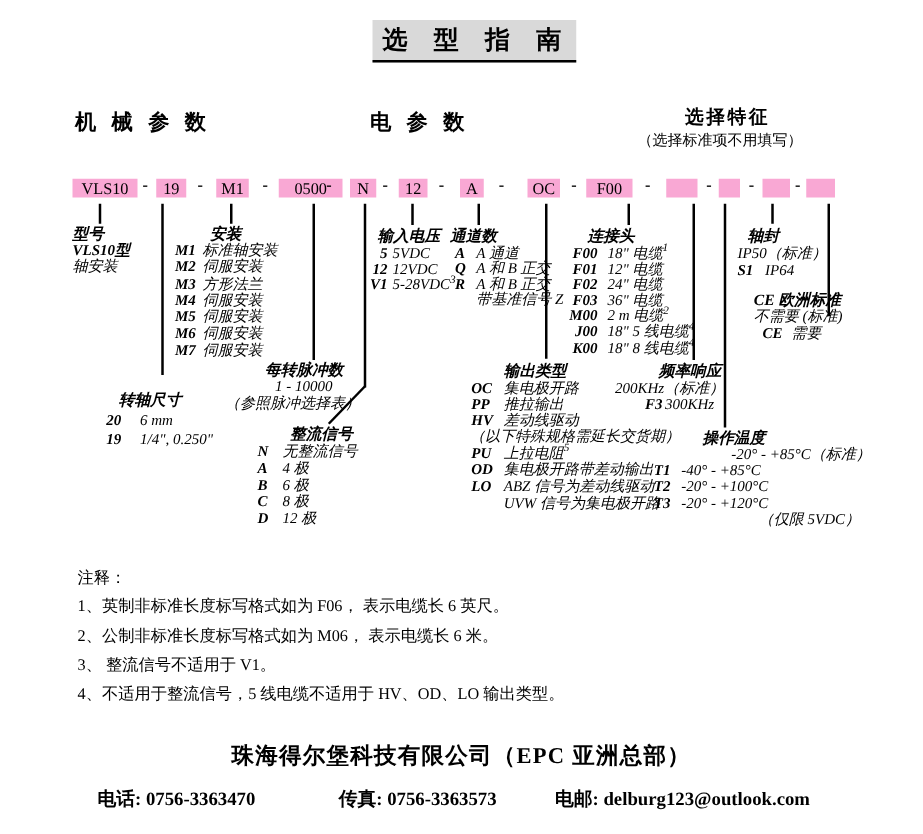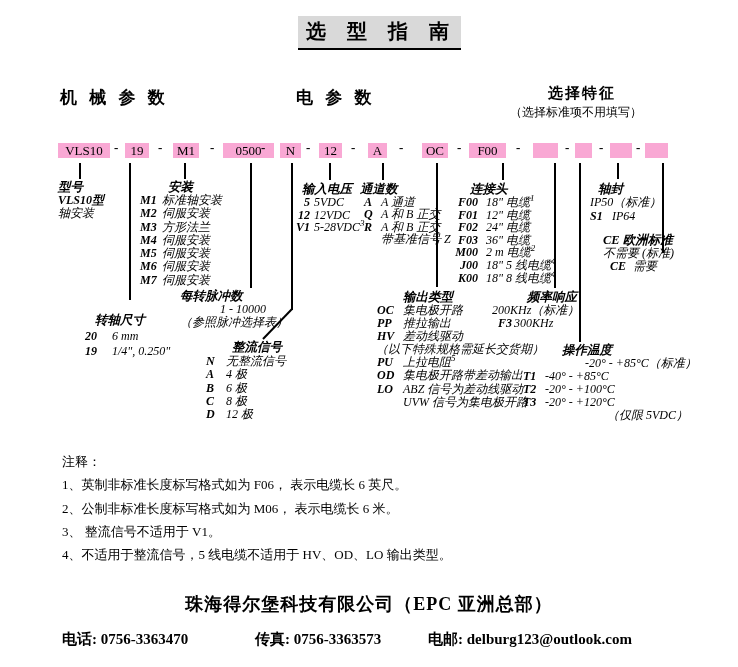--- a/index.html
+++ b/index.html
@@ -63,21 +63,21 @@
   #g-out .row{line-height:13.1px;}
   #g-out .code{width:24px;margin-right:2px;}
   #g-out .flush{margin-left:-1px;}
 
   #g-conn{left:450px;top:183px;}
   #g-conn .row{line-height:12.6px;}
   #g-conn .code{width:28px;text-align:right;margin-right:8px;}
 
   #g-freq{left:492px;top:291px;}
   #g-freq .row{line-height:13px;}
-  #g-freq .code{width:14px;margin-left:6px;margin-right:2px;}
+  #g-freq .code{width:14px;margin-left:24px;margin-right:2px;}
 
   #g-temp{left:523px;top:344px;}
   #g-temp .row{line-height:13px;}
   #g-temp .code{width:22px;}
   #g-temp .ind1{margin-left:62px;}
   #g-temp .ind2{margin-left:84px;}
 
   #g-seal{left:590px;top:183px;}
   #g-seal .row{line-height:13.8px;}
   #g-seal .code{width:22px;}
@@ -86,21 +86,21 @@
   #g-ce .row{line-height:13.2px;}
   #g-ce .code{width:23px;margin-left:7px;}
 
   
   .notes{position:absolute;left:62px;top:450px;font-size:13px;}
   .notes div{line-height:23.3px;white-space:nowrap;}
 
   
   .company{position:absolute;left:0;top:592px;width:738px;text-align:center;
            font-size:18px;font-weight:bold;letter-spacing:1px;}
-  .contact{position:absolute;top:630px;font-size:15px;font-weight:bold;white-space:nowrap;}
+  .contact{position:absolute;top:630px;font-size:15px;font-weight:bold;white-space:nowrap;margin-left:16px;}
 </style>
 </head>
 <body>
 
 <div class="page">
 
   <div class="title">选 型 指 南</div>
 
   <div class="colhead" style="left:60px;top:86px;">机 械 参 数</div>
   <div class="colhead" style="left:296px;top:86px;">电 参 数</div>
@@ -175,21 +175,21 @@
 
   <div class="g" id="g-shaft">
     <div class="glabel" style="margin-left:10px;">转轴尺寸</div>
     <div class="rows">
       <div class="row"><span class="code">20</span><span class="desc">6 mm</span></div>
       <div class="row"><span class="code">19</span><span class="desc">1/4",  0.250"</span></div>
     </div>
   </div>
 
   <div class="g" id="g-ppr">
-    <div class="glabel" style="">每转脉冲数</div>
+    <div class="glabel" style="margin-left:32px;">每转脉冲数</div>
     <div style="margin-left:40px;">1 - 10000</div>
     <div>（参照脉冲选择表）</div>
   </div>
 
   <div class="g" id="g-comm">
     <div class="glabel" style="margin-left:26px;">整流信号</div>
     <div class="rows">
       <div class="row"><span class="code">N</span><span class="desc">无整流信号</span></div>
       <div class="row"><span class="code">A</span><span class="desc">4 极</span></div>
       <div class="row"><span class="code">B</span><span class="desc">6 极</span></div>

